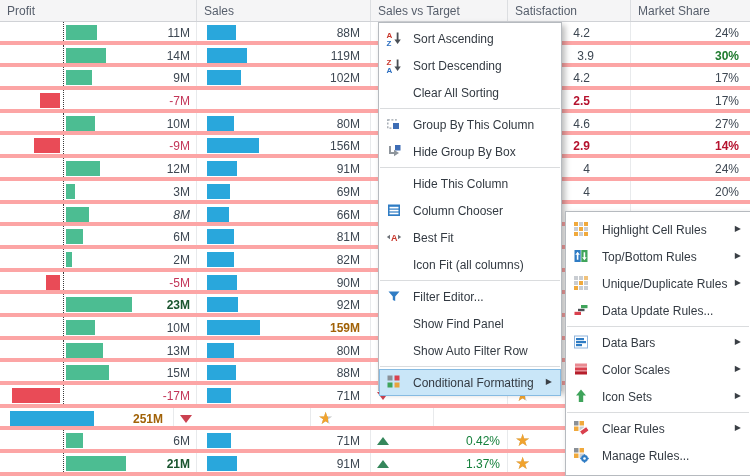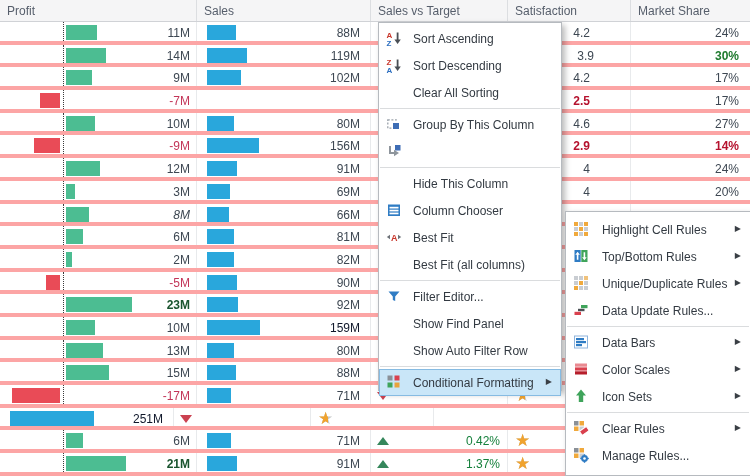--- a/index.html
+++ b/index.html
@@ -16,21 +16,21 @@
   .gcell{position:relative;box-sizing:border-box;border-right:1px solid #e8eaec;overflow:hidden;}
   .gcell:last-child{border-right:none;}
   .zline{position:absolute;left:63px;top:0;bottom:0;width:0;border-left:1px dotted #3a3a3a;}
   .bar{position:absolute;top:3px;height:15px;}
   .bar.pos{background:var(--pos-bar);}
   .bar.negv{background:var(--neg-bar);}
   .bar.sales{background:var(--sales-bar);}
   .cval{position:absolute;top:4px;line-height:14px;white-space:nowrap;}
   .neg{color:var(--neg-text);}
   .boldgreen{font-weight:bold;color:var(--good-dark);}
-  .boldsales{font-weight:normal;color:#0f172a;}
+  .boldsales{font-weight:bold;color:#a16207;}
   .badval{font-weight:bold;color:var(--bad-text);}
   .goodval{font-weight:bold;color:var(--good-text);}
   .tri{position:absolute;left:6px;top:7px;width:0;height:0;}
   .tri.down{border-left:6px solid transparent;border-right:6px solid transparent;border-top:8px solid #cb4150;}
   .tri.up{border-left:6px solid transparent;border-right:6px solid transparent;border-bottom:8px solid #35875b;}
   .svt-neg{color:var(--neg-text);margin-top:40px;}
   .svt-pos{color:#15803c;}
   .star{position:absolute;left:7px;top:0px;font-size:17px;line-height:21px;width:20px;}
   .star-base{color:var(--star-off);}
   .star-fill{position:absolute;left:0;top:0;overflow:hidden;color:var(--star-on);white-space:nowrap;}
@@ -428,20 +428,21 @@
         <span class="mlabel">Group By This Column</span>
       </div>
       <div class="mitem">
         <span class="micon">
           <svg viewBox="0 0 16 16">
             <rect x="9" y="2" width="5.5" height="5.5" fill="#3e6db5"></rect>
             <path d="M4 3v7h4" stroke="#8e959c" stroke-width="2" fill="none"></path>
             <path d="M8 6.8l5 3.2-5 3.2z" fill="#8e959c"></path>
           </svg>
         </span>
+        <span class="mlabel">Hide Group By Box</span>
       </div>
       <div class="msep"></div>
       <div class="mitem">
         <span class="mlabel">Hide This Column</span>
       </div>
       <div class="mitem">
         <span class="micon">
           <svg viewBox="0 0 16 16">
             <rect x="2" y="2.5" width="12" height="11.5" fill="#2f7cc4"></rect>
             <rect x="3.5" y="4.8" width="9" height="1.7" fill="#fff"></rect>
@@ -455,21 +456,21 @@
         <span class="micon">
           <svg viewBox="0 0 16 16">
             <path d="M0.8 8l3.2-2.3v4.6z" fill="#6d7278"></path>
             <path d="M15.2 8l-3.2-2.3v4.6z" fill="#6d7278"></path>
             <text x="5" y="11.5" font-size="9" font-weight="bold" fill="#c9372c">A</text>
           </svg>
         </span>
         <span class="mlabel">Best Fit</span>
       </div>
       <div class="mitem">
-        <span class="mlabel">Best Fit (all columns)</span>
+        <span class="mlabel">Icon Fit (all columns)</span>
       </div>
       <div class="msep"></div>
       <div class="mitem">
         <span class="micon">
           <svg viewBox="0 0 16 16">
             <path d="M2.5 3.5h11L9.2 8.5v4.6L6.8 11.9V8.5z" fill="#2f7cc4"></path>
           </svg>
         </span>
         <span class="mlabel">Filter Editor...</span>
       </div>

